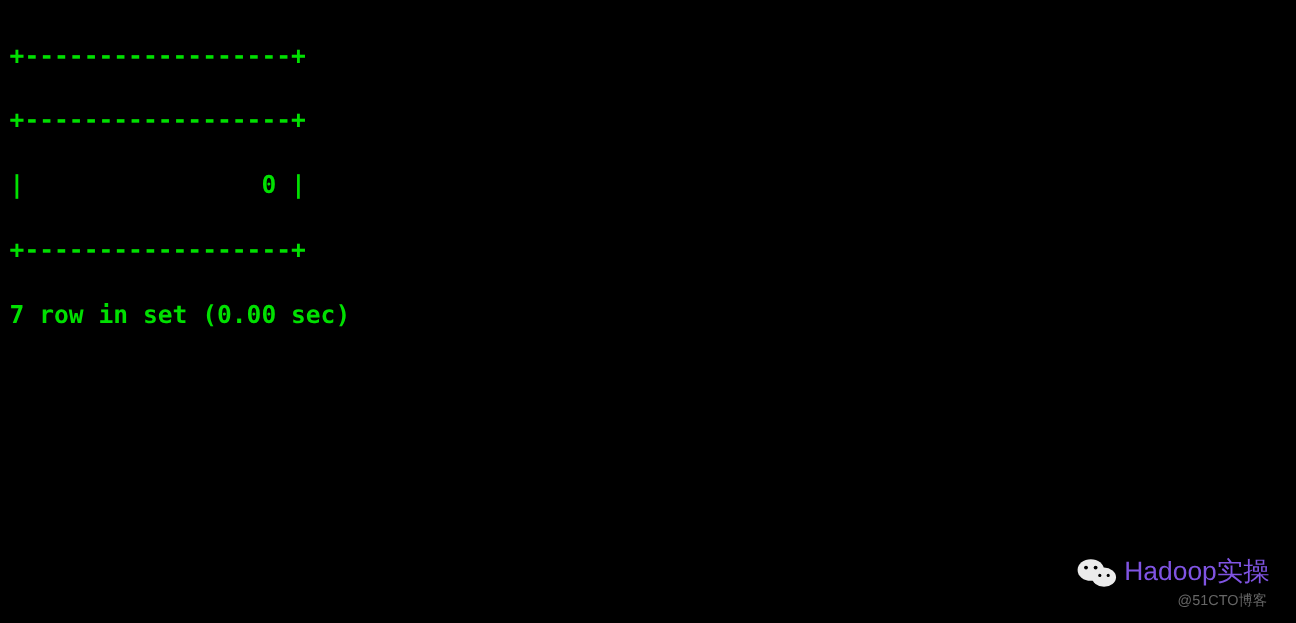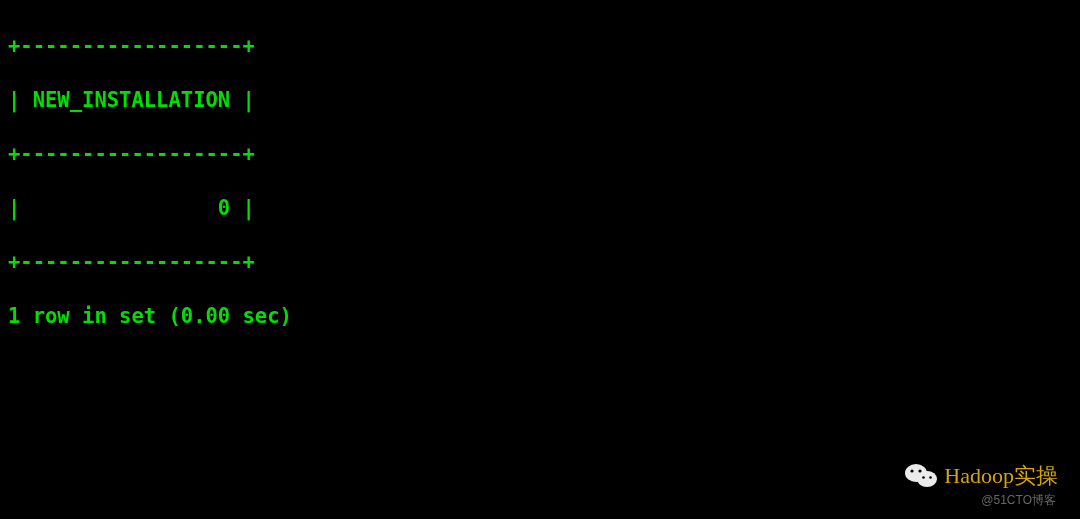--- a/index.html
+++ b/index.html
@@ -19,23 +19,23 @@
     white-space: pre;
     letter-spacing: 0px;
     font-weight: bold;
   }
   .line { display: block; }
   .watermark {
     position: absolute;
     right: 22px;
     bottom: 28px;
     display: flex;
-    align-items: flex-start;
-    color: #eab308;
-    font-family: Liberation Serif, serif;
+    align-items: flex-end;
+    color: #8b5cf6;
+    font-family: Liberation Sans, sans-serif;
     font-size: 22px;
     opacity: 0.92;
   }
   .watermark .wm-icon {
     margin-right: 6px;
     display: inline-flex;
   }
   .site-credit {
     position: absolute;
     right: 24px;
@@ -44,25 +44,24 @@
     font-family: Arial, sans-serif;
     font-size: 12px;
     margin-left: 25px;
   }
 </style>
 </head>
 <body>
 
 <div class="terminal">
 <span class="line">+------------------+</span>
-<span class="line">| NEW_INSTALLATION |</span>
 <span class="line">+------------------+</span>
 <span class="line">|                0 |</span>
 <span class="line">+------------------+</span>
-<span class="line">1 row in set (0.00 sec)</span>
+<span class="line">7 row in set (0.00 sec)</span>
 <span class="line"> </span>
 
 
 
 
 
 
 
 
 </div>

